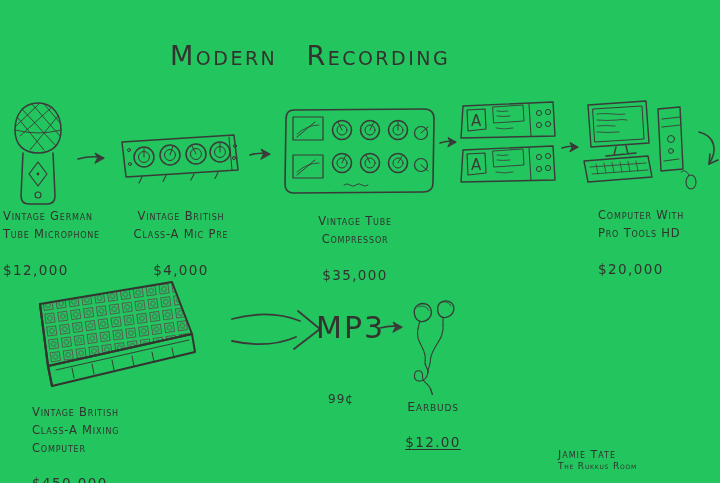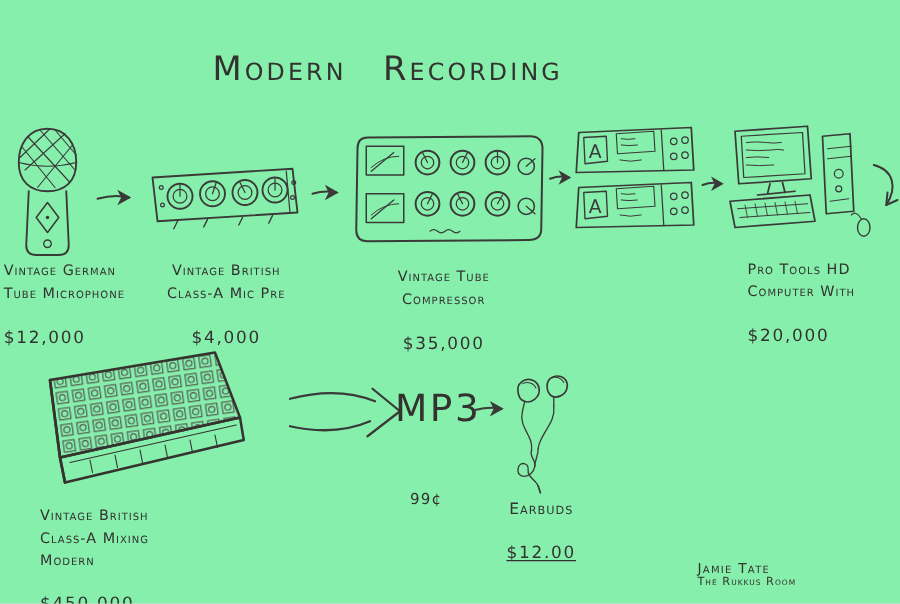--- a/index.html
+++ b/index.html
@@ -1,19 +1,19 @@
 <!DOCTYPE html>
 <html><head>
 <meta charset="utf-8">
 <style>
   * { margin:0; padding:0; box-sizing:border-box; }
   html,body { background:#ddd; }
   .canvas {
     position:relative; width:720px; height:483px; margin:0 auto;
-    background:#86efac; overflow:hidden;
+    background:#22c55e; overflow:hidden;
     font-family:"DejaVu Sans", sans-serif;
   }
   .abs { position:absolute; }
   .hand { font-variant:small-caps; color:#33322f; }
   .title { font-size:27px; letter-spacing:2.5px; word-spacing:18px; }
   .label { font-size:11.5px; letter-spacing:0.8px; line-height:1.55; }
   .price { font-size:13.5px; letter-spacing:1.4px; margin-top:16px; }
   .center { text-align:center; }
   .mp3 { font-size:30px; letter-spacing:2px; }
   .small-note { font-size:12px; letter-spacing:1px; }
@@ -197,22 +197,22 @@
   <div class="abs hand label" style="left:300px;top:213px;width:110px;text-align:center;">
     <div>Vintage Tube</div>
     <div>Compressor</div>
     <div class="price">$35,000</div>
   </div>
 
   <div class="abs hand label center" style="left:448px;top:222px;width:120px;">
   </div>
 
   <div class="abs hand label" style="left:598px;top:207px;width:112px;">
+    <div>Computer With</div>
     <div>Pro Tools HD</div>
-    <div>Computer With</div>
     <div class="price">$20,000</div>
   </div>
 
   <svg class="abs" style="left:12px;top:278px;" width="192" height="122" viewBox="0 0 192 122">
     <defs>
       <pattern id="kg" width="13" height="13" patternUnits="userSpaceOnUse" patternTransform="rotate(-8)">
         <rect x="1.5" y="1.5" width="9" height="9" stroke="#55544f" fill="none" stroke-width="0.9"></rect>
         <circle cx="6" cy="6" r="2.4" stroke="#55544f" fill="none" stroke-width="0.9"></circle>
       </pattern>
     </defs>
@@ -221,21 +221,21 @@
       <path d="M36,88 L180,56 L183,74 L40,108 Z"></path>
       <path d="M44,92 L177,62" stroke-width="0.9"></path>
       <path d="M60,90 l2,10 M80,86 l2,10 M100,82 l2,10 M120,78 l2,10 M140,74 l2,10 M160,70 l2,10" stroke-width="0.9"></path>
       <path d="M28,26 L36,88 L40,108" stroke-width="2.2"></path>
     </g>
   </svg>
 
   <div class="abs hand label" style="left:32px;top:404px;width:130px;">
     <div>Vintage British</div>
     <div>Class-A Mixing</div>
-    <div>Modern</div>
+    <div>Computer</div>
     <div class="price">$450,000</div>
   </div>
 
   <svg class="abs" style="left:228px;top:303px;" width="96" height="56" viewBox="0 0 96 56">
     <g stroke="#3a3a38" stroke-width="1.8" fill="none" stroke-linecap="round" stroke-linejoin="round">
       <path d="M4,16 Q42,6 72,18"></path>
       <path d="M4,38 Q40,46 68,34"></path>
       <path d="M70,8 L92,26 L66,46"></path>
     </g>
   </svg>

